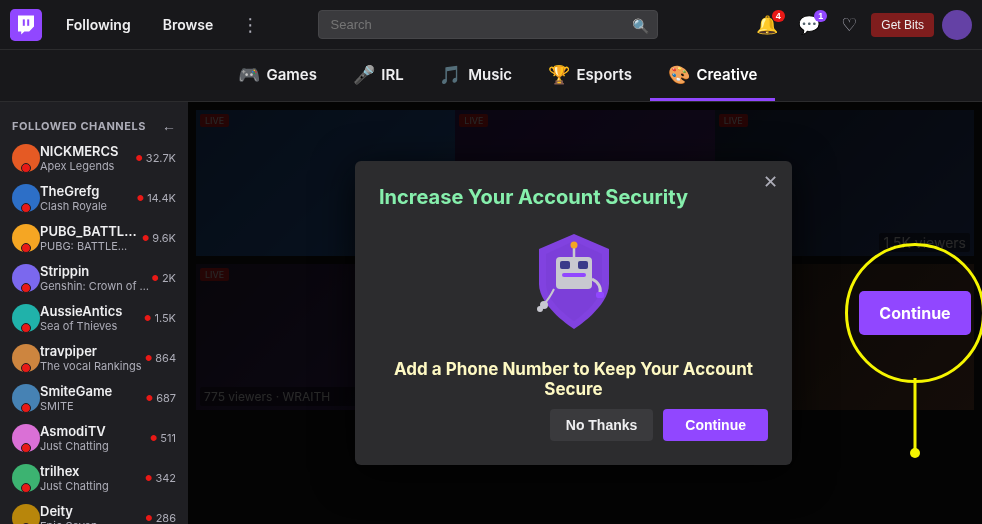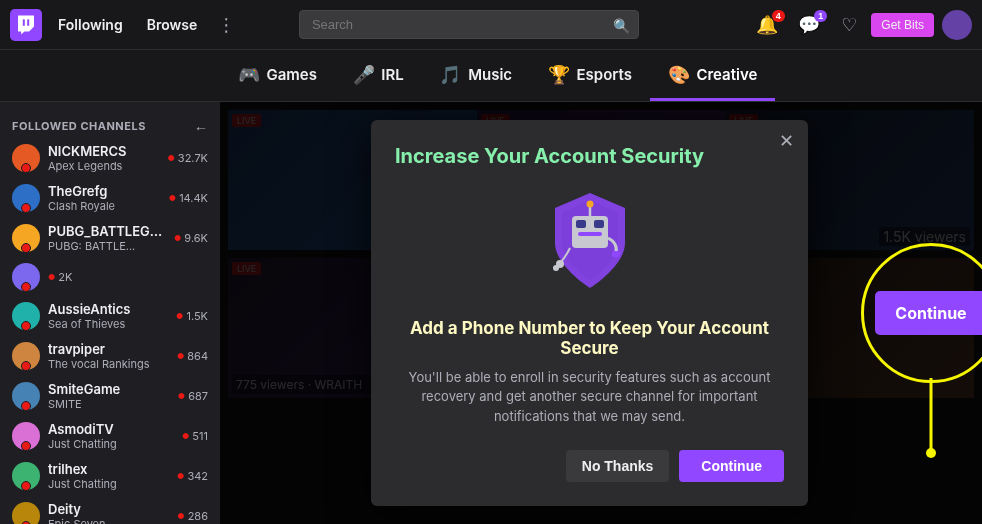--- a/index.html
+++ b/index.html
@@ -13,21 +13,21 @@
       position: relative;
     }
 
     
     .top-nav {
       height: 50px;
       background: #18181b;
       display: flex;
       align-items: center;
       padding: 0 10px;
-      gap: 8px;
+      gap: 16px;
       border-bottom: 1px solid #2c2c2e;
       position: relative;
       z-index: 1;
     }
     .twitch-logo {
       width: 32px;
       height: 32px;
       flex-shrink: 0;
     }
     .nav-link {
@@ -91,21 +91,21 @@
       right: 0;
       background: #9147ff;
       color: white;
       font-size: 9px;
       border-radius: 8px;
       padding: 1px 4px;
       font-weight: 700;
     }
     .badge.red { background: #e91916; }
     .get-bits-btn {
-      background: #d946ef;
+      background: #7f1d1d;
       border: none;
       color: #efeff1;
       font-size: 12px;
       padding: 5px 10px;
       border-radius: 4px;
       cursor: pointer;
       white-space: nowrap;
     }
     .avatar-circle {
       width: 30px;
@@ -146,21 +146,21 @@
 
     
     .main-layout {
       display: flex;
       height: calc(524px - 102px);
       position: relative;
     }
 
     
     .sidebar {
-      width: 220px;
+      width: 188px;
       background: #1f1f23;
       flex-shrink: 0;
       overflow-y: auto;
       padding: 8px 0;
     }
     .sidebar-header {
       display: flex;
       justify-content: space-between;
       align-items: center;
       padding: 8px 12px 4px;
@@ -177,21 +177,20 @@
       border: none;
       color: #adadb8;
       cursor: pointer;
       font-size: 14px;
     }
     .channel-item {
       display: flex;
       align-items: center;
       padding: 5px 12px;
       cursor: pointer;
-      gap: 8px;
     }
     .ch-avatar {
       width: 28px;
       height: 28px;
       border-radius: 50%;
       background: #6441a5;
       flex-shrink: 0;
       position: relative;
     }
     .ch-avatar.live::after {
@@ -489,20 +488,24 @@
     <div class="channel-item">
       <div class="ch-avatar live" style="background:#f5a623"></div>
       <div class="ch-info">
         <div class="ch-name">PUBG_BATTLEGR...</div>
         <div class="ch-game">PUBG: BATTLE...</div>
       </div>
       <div class="ch-viewers"><span class="dot-live">●</span>9.6K</div>
     </div>
     <div class="channel-item">
       <div class="ch-avatar live" style="background:#7b68ee"></div>
+      <div class="ch-info">
+        <div class="ch-name">Strippin</div>
+        <div class="ch-game">Genshin: Crown of I...</div>
+      </div>
       <div class="ch-viewers"><span class="dot-live">●</span>2K</div>
     </div>
     <div class="channel-item">
       <div class="ch-avatar live" style="background:#20b2aa"></div>
       <div class="ch-info">
         <div class="ch-name">AussieAntics</div>
         <div class="ch-game">Sea of Thieves</div>
       </div>
       <div class="ch-viewers"><span class="dot-live">●</span>1.5K</div>
     </div>
@@ -602,21 +605,20 @@
               <path d="M40 60 Q35 70 30 75" stroke="#c8c8d0" stroke-width="2" fill="none"></path>
               <circle cx="30" cy="76" r="4" fill="#c8c8d0"></circle>
               <circle cx="26" cy="80" r="3" fill="#c8c8d0"></circle>
 
               <path d="M78 50 Q88 55 86 65" stroke="#c8c8d0" stroke-width="3" fill="none"></path>
               <rect x="82" y="63" width="8" height="6" rx="2" fill="#9147ff"></rect>
             </svg>
           </div>
 
           <div class="modal-heading">Add a Phone Number to Keep Your Account Secure</div>
-          <div class="modal-body-text">You'll be able to enroll in security features such as account recovery and get another secure channel for important notifications that we may send.</div>
 
           <div class="modal-footer">
             <button class="btn-no-thanks">No Thanks</button>
             <button class="btn-continue">Continue</button>
           </div>
         </div>
 
         <div class="callout-circle">
           <div class="callout-btn">Continue</div>
 

